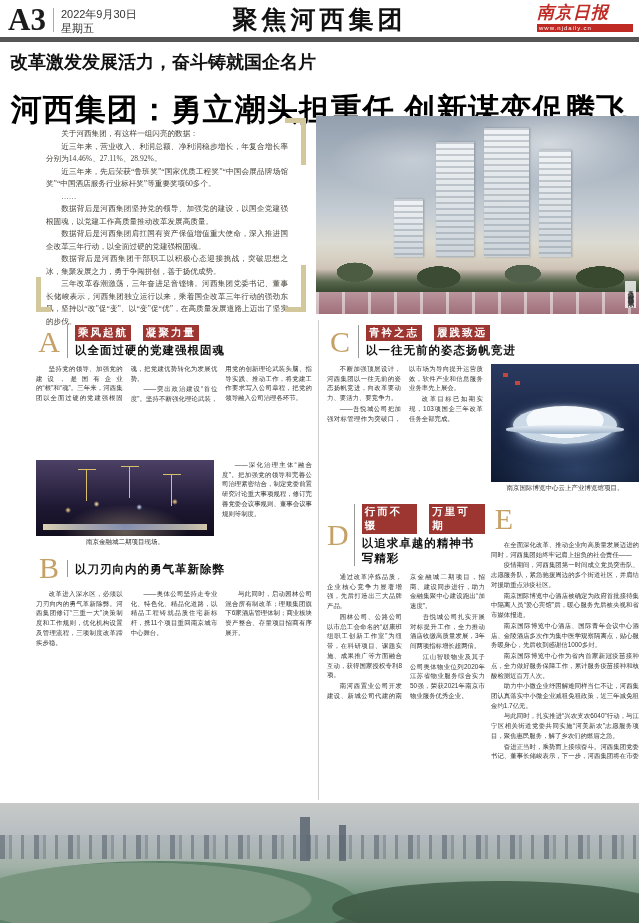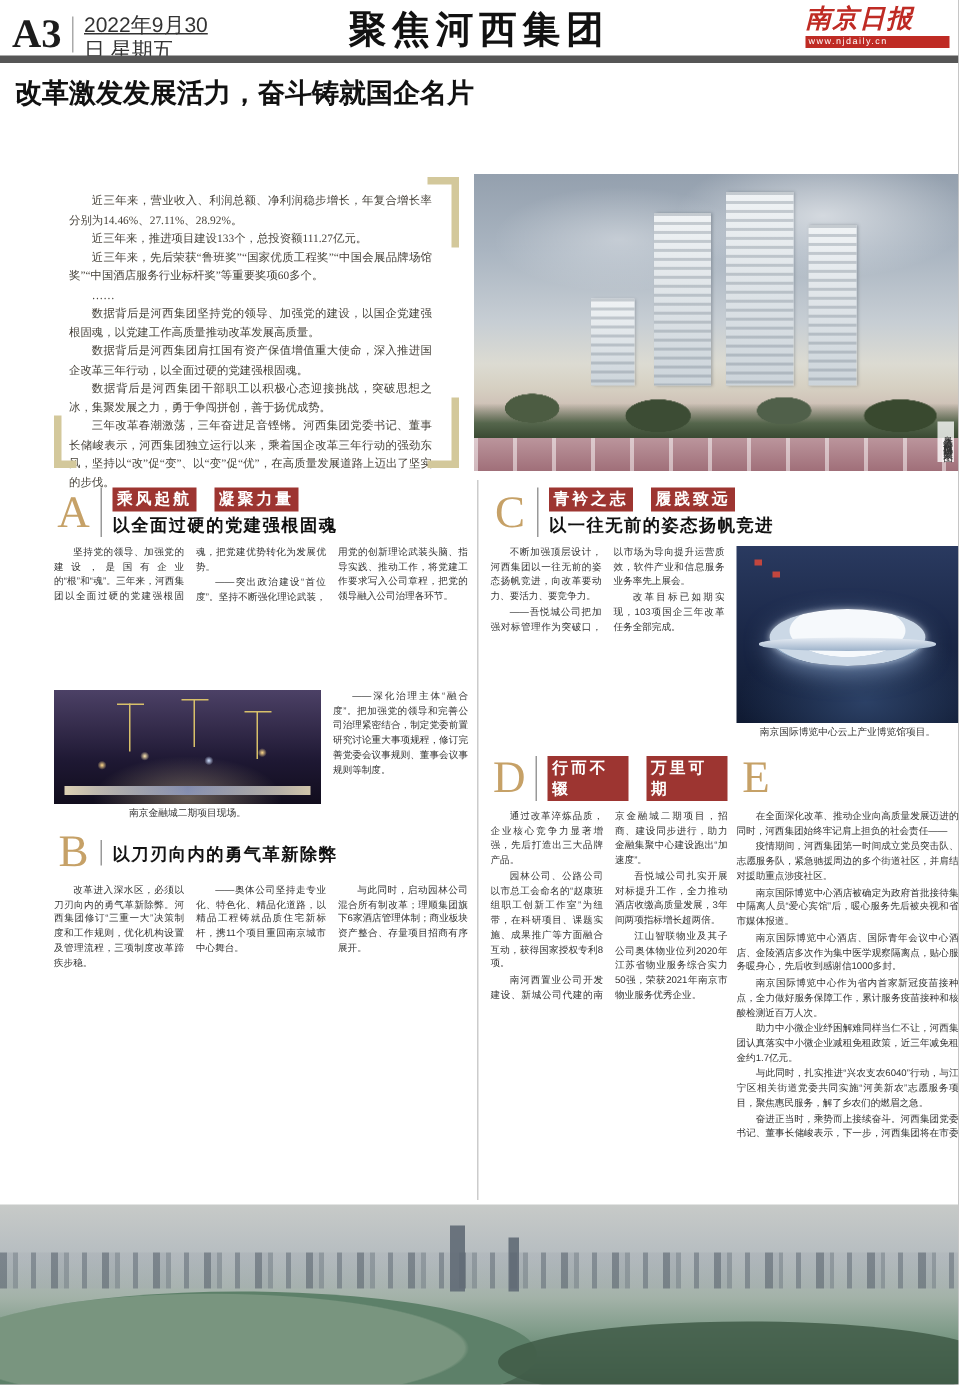--- a/index.html
+++ b/index.html
@@ -2,23 +2,23 @@
 <html><head>
 <meta charset="utf-8">
 <style>
   html,body{margin:0;padding:0;background:#9a9a9a;}
   .page{position:relative;width:639px;height:923px;background:#fff;margin:0 auto;overflow:hidden;
         font-family:"Liberation Sans",sans-serif;color:#222;}
 
   
   .hdr{position:absolute;top:0;left:0;right:0;height:36px;}
   .hdr-left{position:absolute;left:8px;top:4px;display:flex;align-items:center;}
-  .page-label{font-family:"Liberation Serif",serif;font-size:27px;font-weight:bold;color:#1c1c1c;line-height:1;}
+  .page-label{font-family:"Liberation Serif",serif;font-size:31px;font-weight:bold;color:#1c1c1c;line-height:1;}
   .hdr-div{width:1px;height:24px;background:#aaa;margin:0 7px;}
-  .hdr-date{font-size:14px;color:#333;width:88px;line-height:1.2;padding-top:4px;text-decoration:underline;}
+  .hdr-date{font-size:11px;color:#333;width:88px;line-height:1.2;padding-top:4px;}
   .hdr-title{position:absolute;left:0;right:0;top:3px;text-align:center;
              font-family:"Liberation Serif",serif;font-weight:900;font-size:25px;letter-spacing:4px;color:#111;}
   .hdr-logo{position:absolute;right:6px;top:3px;width:96px;text-align:left;}
   .masthead{font-family:"Liberation Serif",serif;font-style:italic;font-weight:bold;
             font-size:17px;color:#bf2b24;letter-spacing:1px;line-height:1.2;}
   .url-strip{margin-top:1px;background:#bf2b24;color:#fff;font-size:6px;padding:1px 2px;letter-spacing:1px;}
   .rule-bar{position:absolute;top:37px;left:0;width:639px;height:5px;background:#565656;}
 
   
   .kicker{position:absolute;top:50px;left:10px;font-size:18px;font-weight:bold;color:#111;}
@@ -145,29 +145,30 @@
     </div>
     <div class="hdr-title">聚焦河西集团</div>
     <div class="hdr-logo">
       <div class="masthead">南京日报</div>
       <div class="url-strip">www.njdaily.cn</div>
     </div>
   </div>
   <div class="rule-bar"></div>
 
   <div class="kicker">改革激发发展活力，奋斗铸就国企名片</div>
+  <h1 class="headline">河西集团：勇立潮头担重任  创新谋变促腾飞</h1>
 
   <div class="lead-row">
     <div class="intro body">
       <div class="bk bk-tr"></div>
       <div class="bk bk-br"></div>
       <div class="bk bk-bl"></div>
       <div>
+          <p>关于河西集团，有这样一组闪亮的数据：</p>
           <p>近三年来，营业收入、利润总额、净利润稳步增长，年复合增长率分别为14.46%、27.11%、28.92%。</p>
-          <p>近三年来，推进项目建设133个，总投资额111.27亿元。</p>
           <p>近三年来，先后荣获“鲁班奖”“国家优质工程奖”“中国会展品牌场馆奖”“中国酒店服务行业标杆奖”等重要奖项60多个。</p>
           <p>……</p>
           <p>数据背后是河西集团坚持党的领导、加强党的建设，以国企党建强根固魂，以党建工作高质量推动改革发展高质量。</p>
           <p>数据背后是河西集团肩扛国有资产保值增值重大使命，深入推进国企改革三年行动，以全面过硬的党建强根固魂。</p>
           <p>数据背后是河西集团干部职工以积极心态迎接挑战，突破思想之冰，集聚发展之力，勇于争闯拼创，善于扬优成势。</p>
           <p>三年改革春潮激荡，三年奋进足音铿锵。河西集团党委书记、董事长储峻表示，河西集团独立运行以来，乘着国企改革三年行动的强劲东风，坚持以“改”促“变”、以“变”促“优”，在高质量发展道路上迈出了坚实的步伐。</p>
         </div>
     </div>
     <div class="photo photo-render">
       <div class="tw tw4"></div>
@@ -257,20 +258,21 @@
 
       <div class="de-row">
         <div class="d-block">
           <div class="sec-hdr">
             <span class="letter">D</span>
             <div class="hdr-block">
               <div class="tags">
                 <span class="tag">行而不辍</span>
                 <span class="tag">万里可期</span>
               </div>
+              <div class="sub">以追求卓越的精神书写精彩</div>
             </div>
           </div>
           <div class="body-text cols-2 d-body">
               <p>通过改革淬炼品质，企业核心竞争力显著增强，先后打造出三大品牌产品。</p>
               <p>园林公司、公路公司以市总工会命名的“赵康班组职工创新工作室”为纽带，在科研项目、课题实施、成果推广等方面融合互动，获得国家授权专利8项。</p>
               <p>南河西置业公司开发建设、新城公司代建的南京金融城二期项目，招商、建设同步进行，助力金融集聚中心建设跑出“加速度”。</p>
               <p>吾悦城公司扎实开展对标提升工作，全力推动酒店收缴高质量发展，3年间两项指标增长超两倍。</p>
               <p>江山智联物业及其子公司奥体物业位列2020年江苏省物业服务综合实力50强，荣获2021年南京市物业服务优秀企业。</p>
             </div>
         </div>

